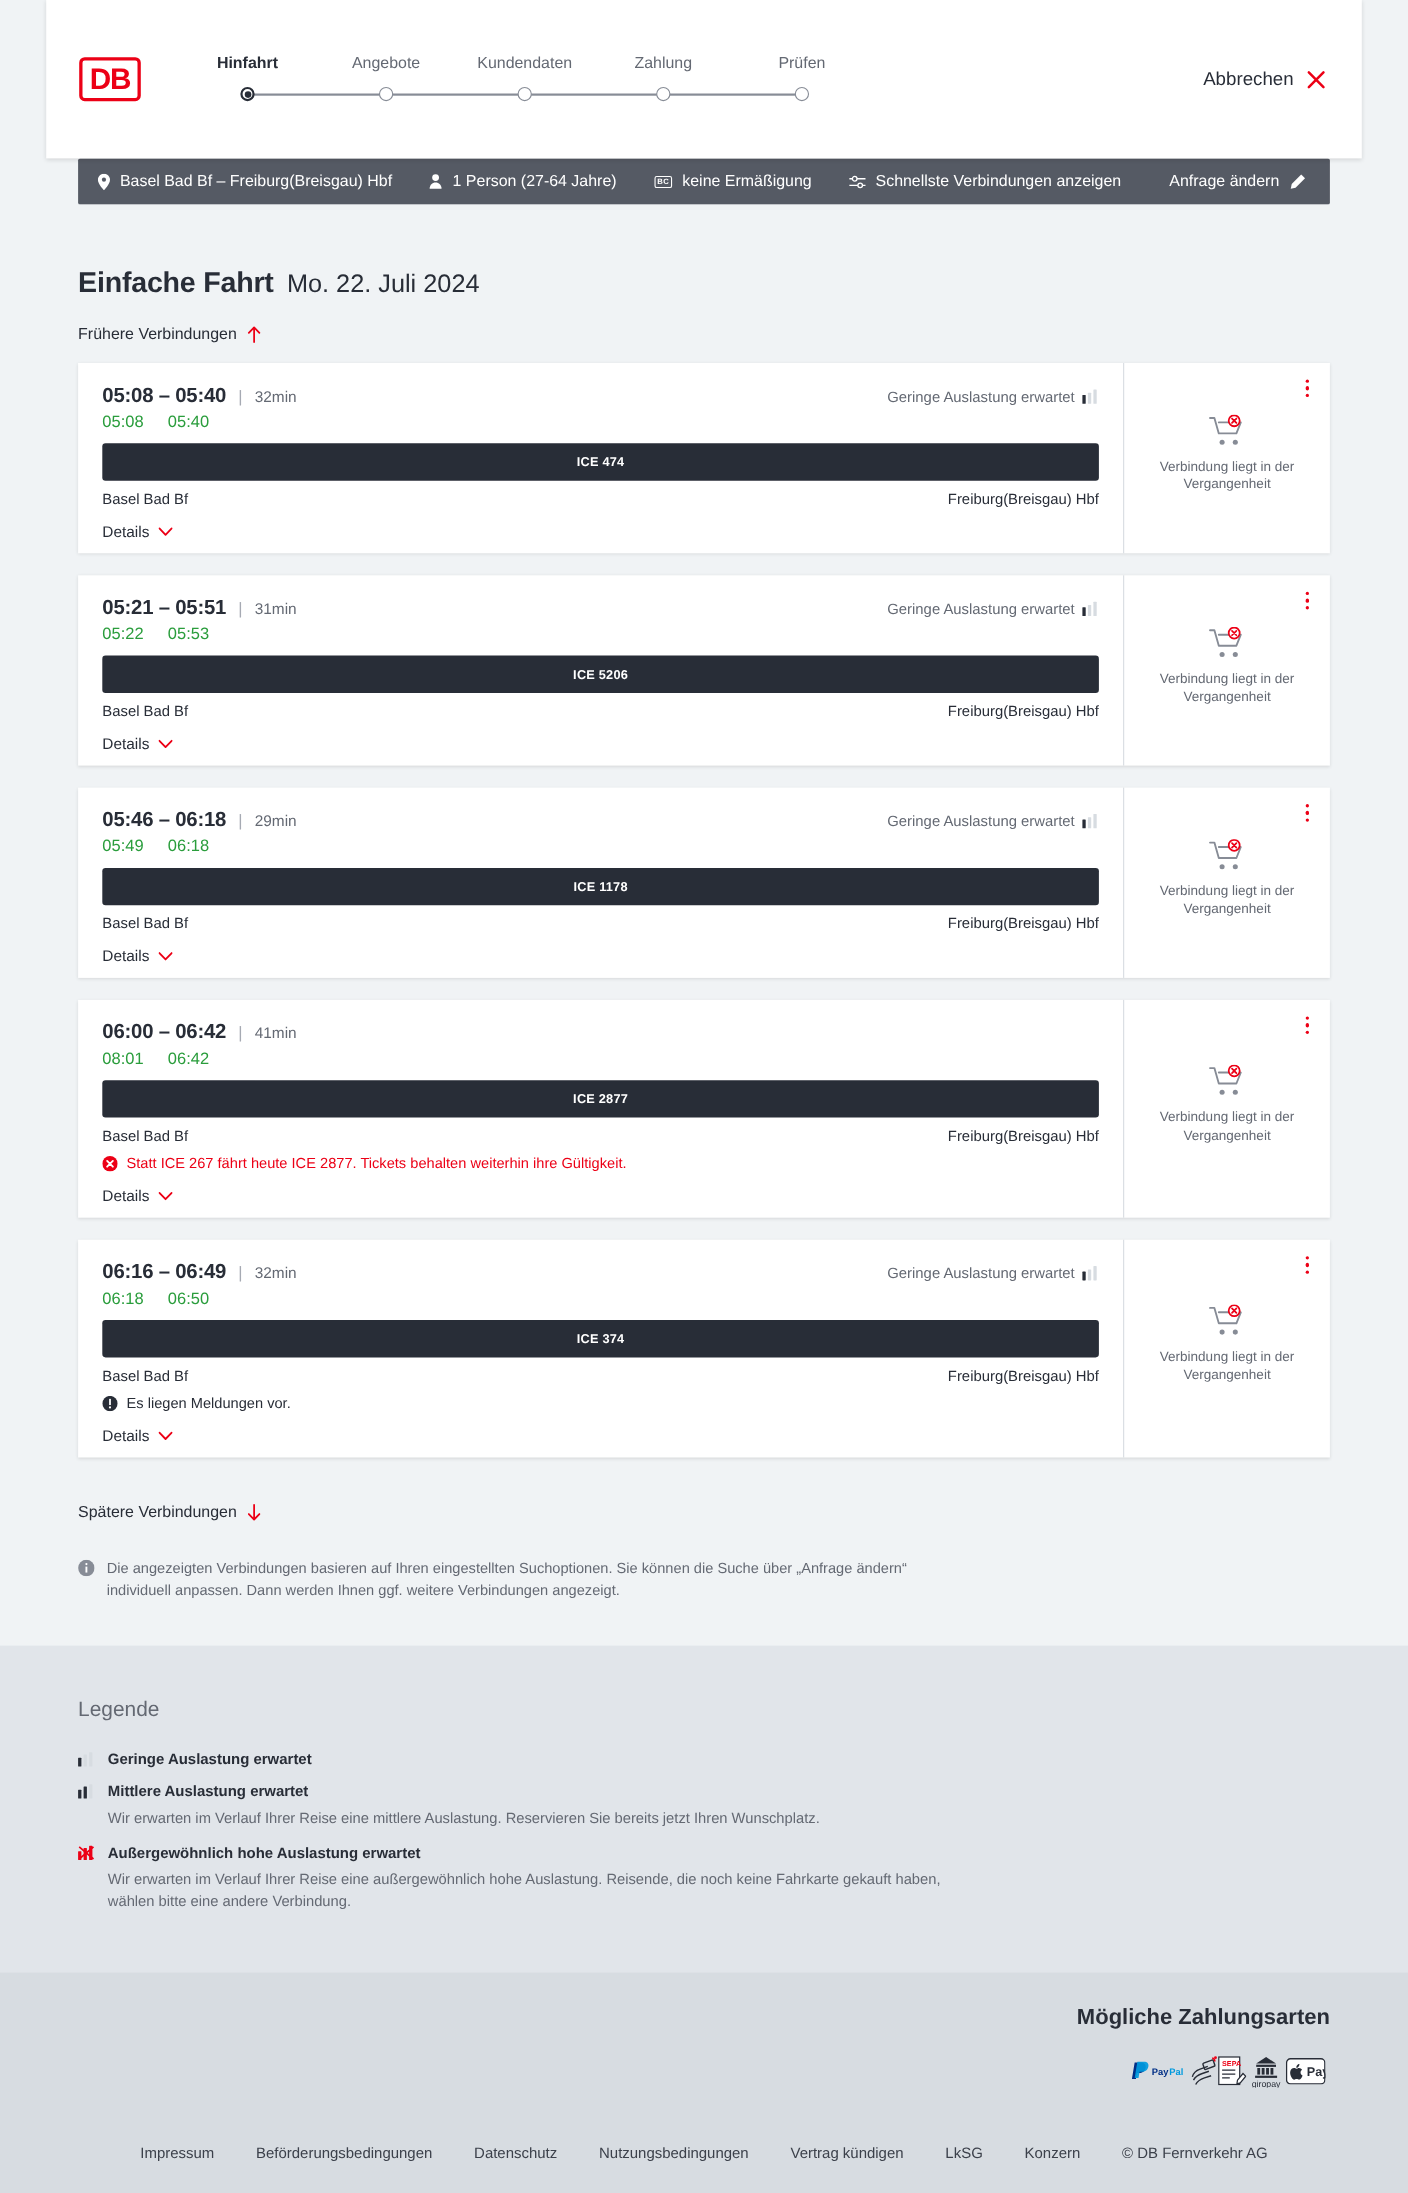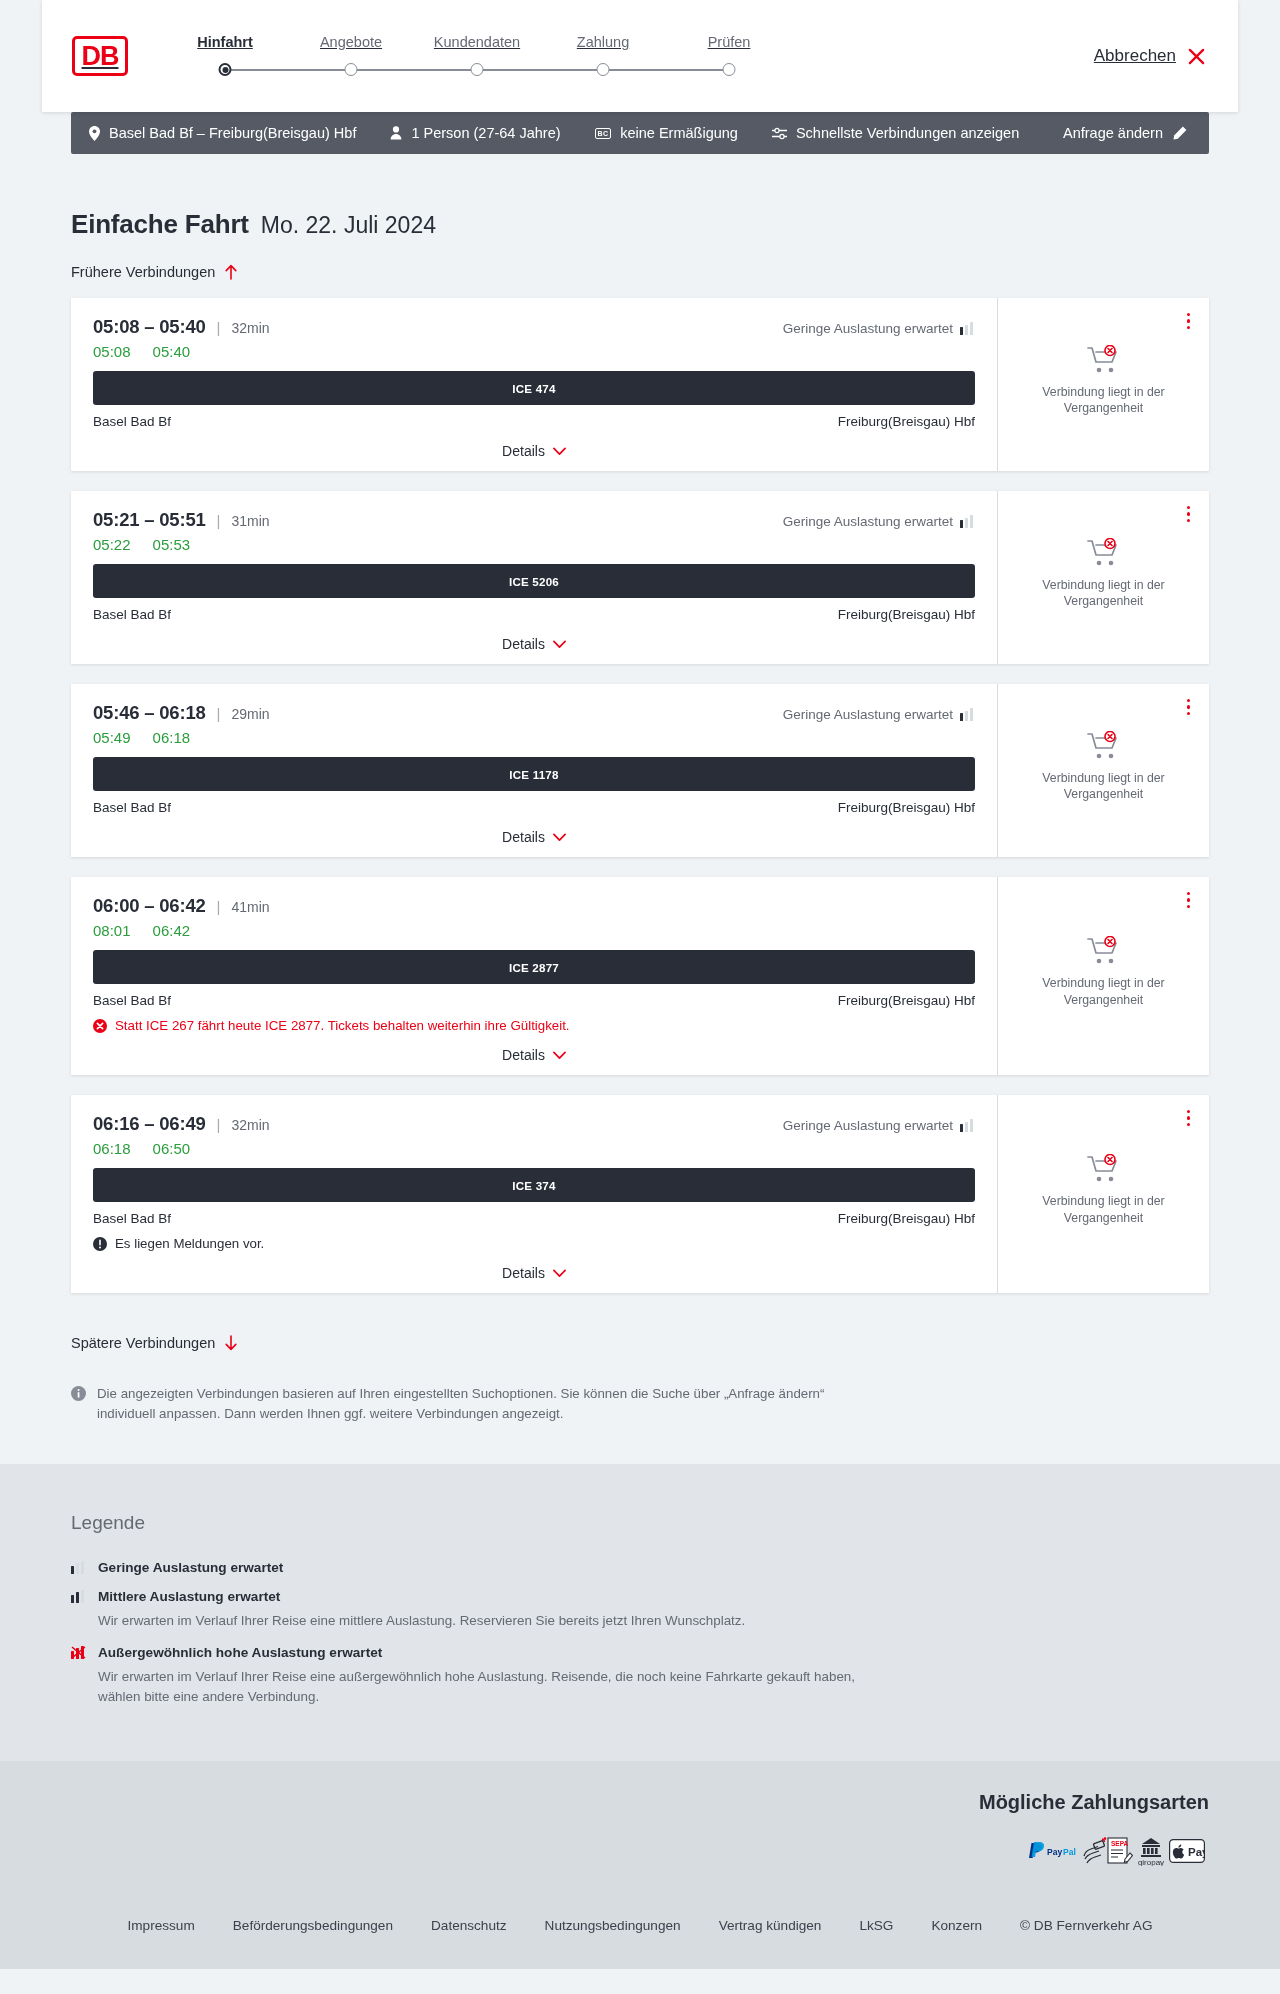--- a/index.html
+++ b/index.html
@@ -8,27 +8,26 @@
     font-family: "Liberation Sans", sans-serif;
     background: #f0f3f5;
     color: #282d37;
   }
   body { width: 1280px; overflow-x: hidden; }
 
   
   .page-top { background: #f0f3f5; padding: 0 42px; }
   .header {
     background: #ffffff;
-    height: 112px;
+    height: 144px;
     display: flex;
     align-items: center;
     padding: 0 26px 0 30px;
     box-shadow: 0 1px 4px rgba(0,0,0,.12);
     position: relative;
-    text-decoration: underline;
   }
   .db-logo {
     width: 56px; height: 40px;
     border: 3px solid #ec0016;
     border-radius: 5px;
     background: #fff;
     display: flex; align-items: center; justify-content: center;
     flex: none;
     margin-right: 34px;
   }
@@ -112,21 +111,21 @@
 
   
   .conn-card {
     display: flex;
     background: #ffffff;
     margin-bottom: 20px;
     box-shadow: 0 1px 3px rgba(0,0,0,.11);
   }
   .conn-left { flex: 1 1 auto; padding: 18px 22px 8px 22px; min-width: 0; }
   .conn-right {
-    width: 212px; flex: none;
+    width: 188px; flex: none;
     border-left: 1px solid #d7dce1;
     position: relative;
     display: flex; flex-direction: column;
     align-items: center; justify-content: center;
     padding: 10px 18px 18px;
   }
   .kebab {
     position: absolute; top: 12px; right: 16px;
     display: flex; flex-direction: column; gap: 3px; cursor: pointer;
     padding: 3px;
@@ -158,21 +157,21 @@
     display: flex; align-items: center; justify-content: center;
     font-size: 11.6px; font-weight: bold; letter-spacing: .2px;
   }
   .stations-row { display: flex; margin-top: 9px; font-size: 13.5px; color: #282d37; }
   .station-to { margin-left: auto; }
 
   .msg-row { display: flex; align-items: center; gap: 8px; margin-top: 10px; font-size: 13.3px; }
   .msg-row.error { color: #ec0016; }
   .msg-row.neutral { color: #282d37; }
 
-  .details-row { display: flex; justify-content: center; margin-top: 14px; padding-bottom: 4px; }
+  .details-row { display: flex; justify-content: flex-start; margin-top: 14px; padding-bottom: 4px; }
   .details-btn {
     display: inline-flex; align-items: center; gap: 8px;
     font-size: 14px; color: #282d37; cursor: pointer;
     background: none; border: none; font-family: inherit;
   }
   .chev { width: 13px; height: 9px; display: block; }
 
   
   .info-note {
     display: flex; gap: 11px; margin-top: 32px; max-width: 760px;

